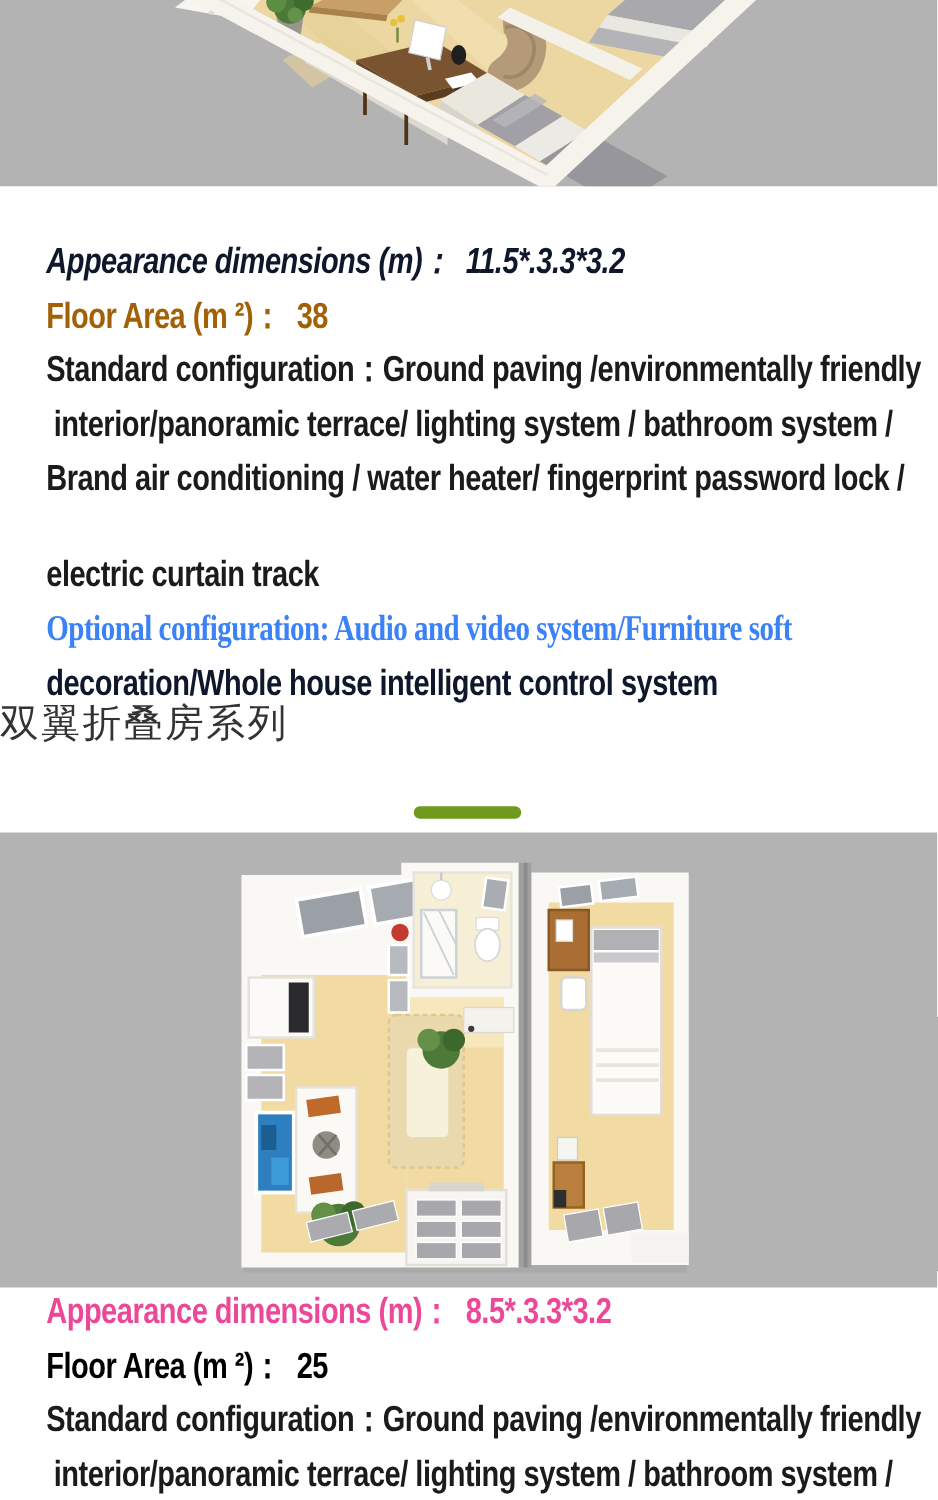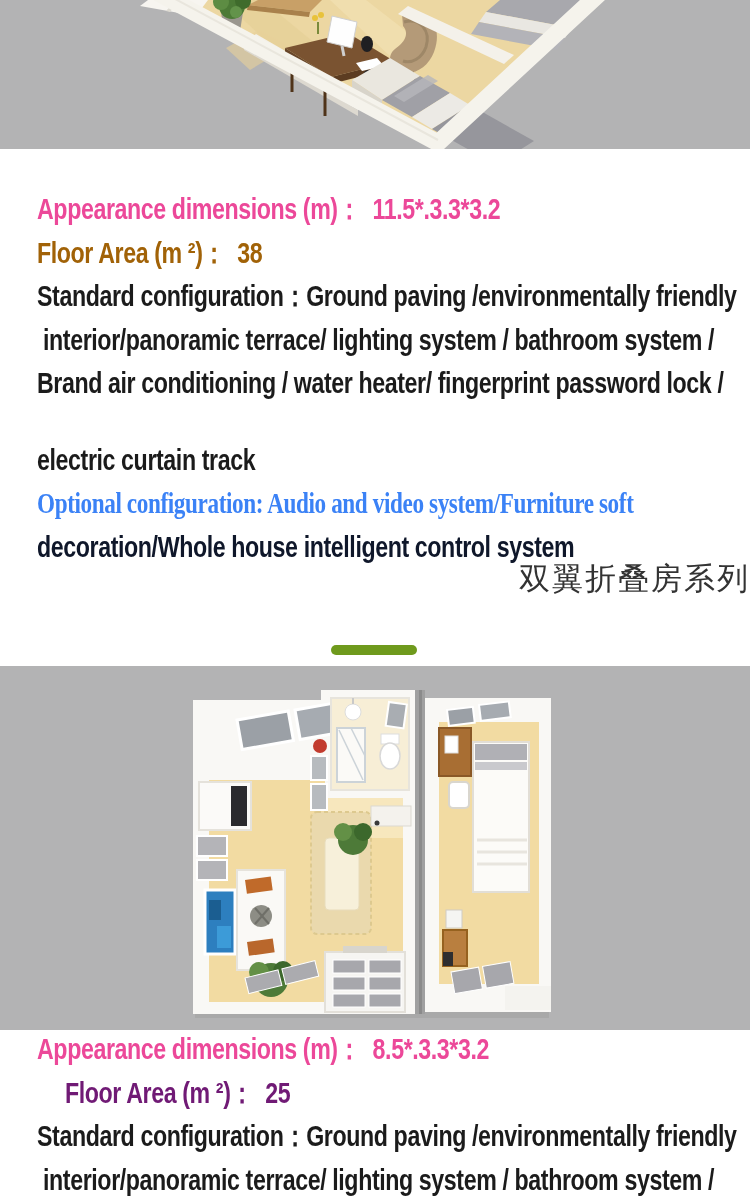--- a/index.html
+++ b/index.html
@@ -13,21 +13,21 @@
   .spec1{top:188px;}
   .spec2{top:1028px;}
   .tline{
     padding-left:37px;height:43.5px;line-height:43.5px;
     font-size:29px;font-weight:700;color:#1b1b1b;
     letter-spacing:-0.5px;white-space:pre;
   }
   .tline>span{display:inline-block;transform:scaleX(0.80);transform-origin:0 50%;white-space:pre;}
   .series-heading{
     position:absolute;top:556px;left:0;width:750px;height:46px;line-height:46px;
-    text-align:right;font-size:31px;font-weight:400;color:#333333;letter-spacing:2px;
+    text-align:left;font-size:31px;font-weight:400;color:#333333;letter-spacing:2px;
   }
   .divider{
     position:absolute;top:645px;left:331px;width:86px;height:10px;border-radius:5px;
   }
   .gray-section{position:absolute;top:666px;left:0;width:750px;height:364px;background:#b3b3b4;}
   .plan-wrap{position:absolute;top:24px;left:193px;width:360px;height:333px;}
   svg{display:block;}
 </style>
 </head>
 <body>
@@ -91,21 +91,21 @@
       <polygon points="412,117 450,93 470,105 432,129" fill="#eceae5"></polygon>
       <polygon points="432,129 470,105 534,141 496,165" fill="#96969c"></polygon>
       <polygon points="394,96 428,75 438,81 404,102" fill="#b7b7bc" opacity="0.8"></polygon>
 
       <path d="M158,-7 L438,143 L600,-7" fill="none" stroke="#f5f3ec" stroke-width="17" stroke-linejoin="round"></path>
       <path d="M164,-7 L438,140" fill="none" stroke="#e9e6dd" stroke-width="2"></path>
     </svg>
   </div>
 
   <div class="spec spec1">
-    <div class="tline" style="color: #ec4899;"><span>Appearance dimensions (m)：  11.5*.3.3*3.2</span></div>
+    <div class="tline" style="color: #0f172a; font-style: italic;"><span>Appearance dimensions (m)：  11.5*.3.3*3.2</span></div>
     <div class="tline" style="color: #a16207;"><span>Floor Area (m ²)：  38</span></div>
     <div class="tline" style="color: rgb(27, 27, 27);"><span>Standard configuration：Ground paving /environmentally friendly</span></div>
     <div class="tline" style="color: rgb(27, 27, 27);"><span> interior/panoramic terrace/ lighting system / bathroom system /</span></div>
     <div class="tline" style="color: rgb(27, 27, 27);"><span>Brand air conditioning / water heater/ fingerprint password lock /</span></div>
     <div class="tline" style="color: rgb(27, 27, 27); margin-top: 33px;"><span>electric curtain track</span></div>
     <div class="tline" style="color: #3b82f6; font-family: Liberation Serif, serif;"><span>Optional configuration: Audio and video system/Furniture soft</span></div>
     <div class="tline" style="color: #0f172a;"><span>decoration/Whole house intelligent control system</span></div>
   </div>
 
   <div class="series-heading" style="color: rgb(51, 51, 51);">双翼折叠房系列</div>
@@ -230,18 +230,18 @@
           <rect width="28" height="22" fill="#a7a7ac" stroke="#ffffff"></rect>
           <rect x="32" width="28" height="22" fill="#a7a7ac" stroke="#ffffff"></rect>
         </g>
         <rect x="312" y="296" width="46" height="24" fill="#f4f3ef"></rect>
       </svg>
     </div>
   </div>
 
   <div class="spec spec2">
     <div class="tline" style="color: #ec4899;"><span>Appearance dimensions (m)：  8.5*.3.3*3.2</span></div>
-    <div class="tline" style="color: #701a75; margin-left: 28px;"><span>Floor Area (m ²)：  25</span></div>
+    <div class="tline" style="color: #000000;"><span>Floor Area (m ²)：  25</span></div>
     <div class="tline" style="color: rgb(27, 27, 27);"><span>Standard configuration：Ground paving /environmentally friendly</span></div>
     <div class="tline" style="color: rgb(27, 27, 27);"><span> interior/panoramic terrace/ lighting system / bathroom system /</span></div>
   </div>
 
 </div>
 
 </body></html>

